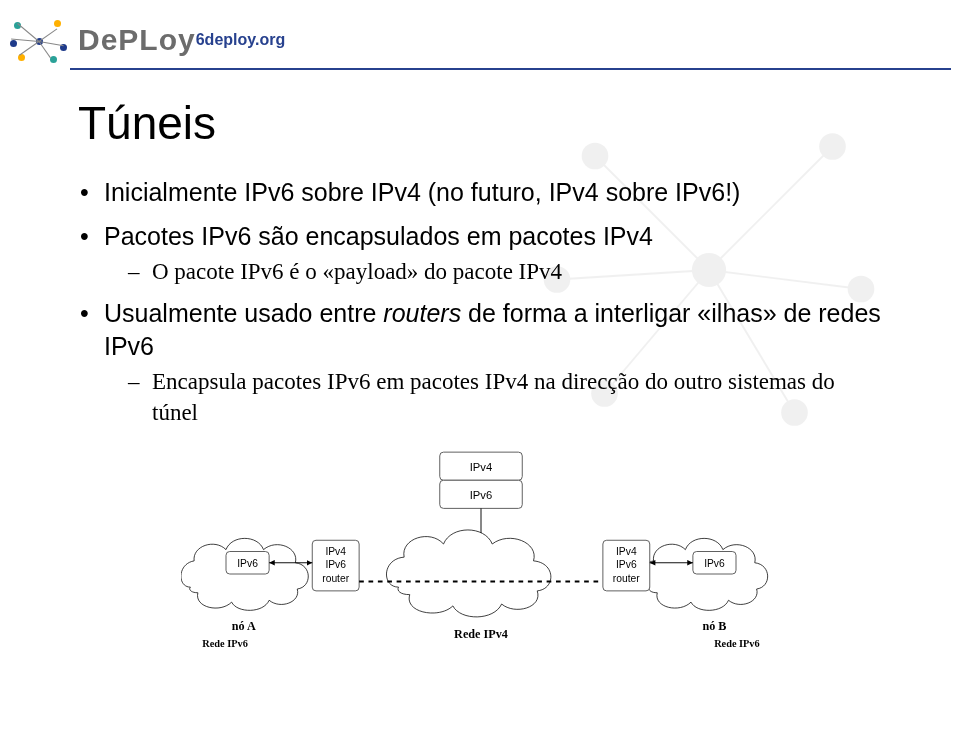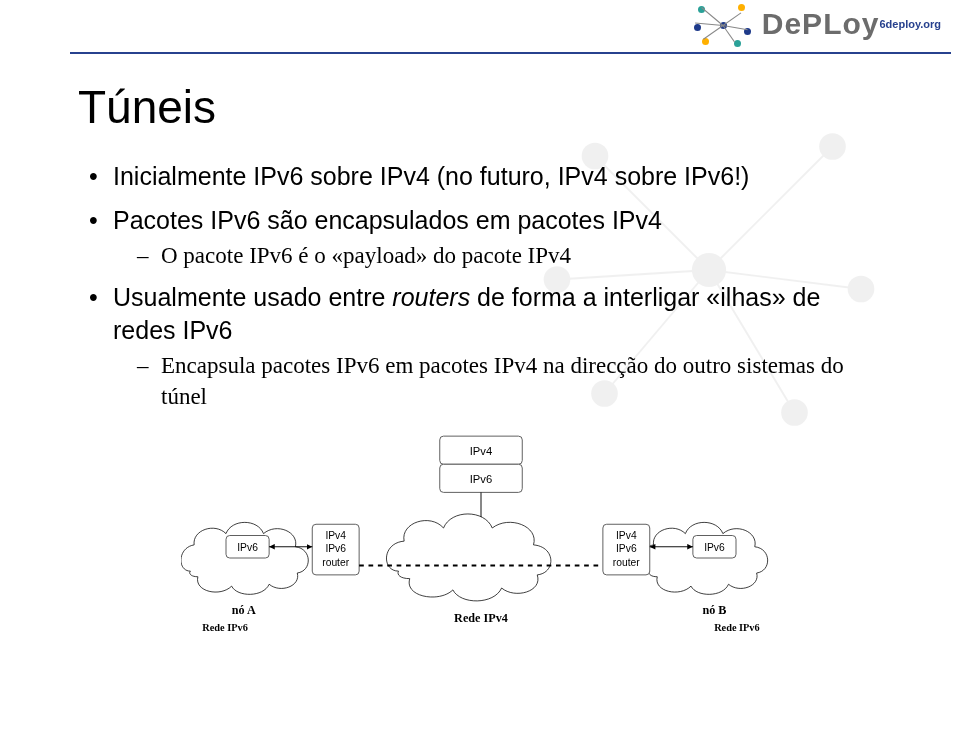--- a/index.html
+++ b/index.html
@@ -10,37 +10,37 @@
   height: 740px;
   position: relative;
   background: #fff;
   overflow: hidden;
 }
 
 
 .header {
   display: flex;
   align-items: center;
-  justify-content: flex-end;
-  padding: 0 18px 4px 8px;
+  justify-content: flex-start;
+  padding: 16px 18px 4px 8px;
 }
 .logo-group {
   display: flex;
   align-items: center;
   gap: 10px;
 }
 .brand {
   font-size: 30px;
   font-weight: 600;
   color: #6c6c6c;
   letter-spacing: 1px;
   font-family: "Trebuchet MS", Arial, sans-serif;
 }
 .url {
-  font-size: 11px;
+  font-size: 16px;
   font-weight: bold;
   color: #27418e;
 }
 .hr {
   height: 2px;
   background: linear-gradient(to right, #27418e 0%, #27418e 70%, #27418e 100%);
   margin: 0 8px 8px 70px;
 }
 
 
@@ -69,21 +69,21 @@
 }
 h1 {
   font-size: 46px;
   margin: 0 0 26px 0;
   font-weight: normal;
   color: #000;
 }
 ul.top {
   list-style: none;
   padding: 0;
-  margin: 9px;
+  margin: 0;
 }
 ul.top > li {
   position: relative;
   padding-left: 26px;
   margin-bottom: 10px;
   font-size: 25px;
   line-height: 1.35;
 }
 ul.top > li::before {
   content: "•";

